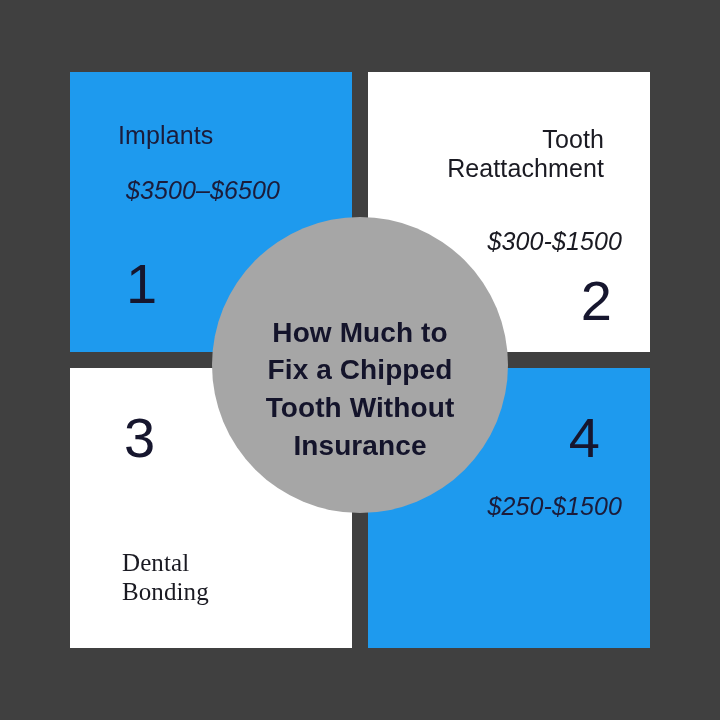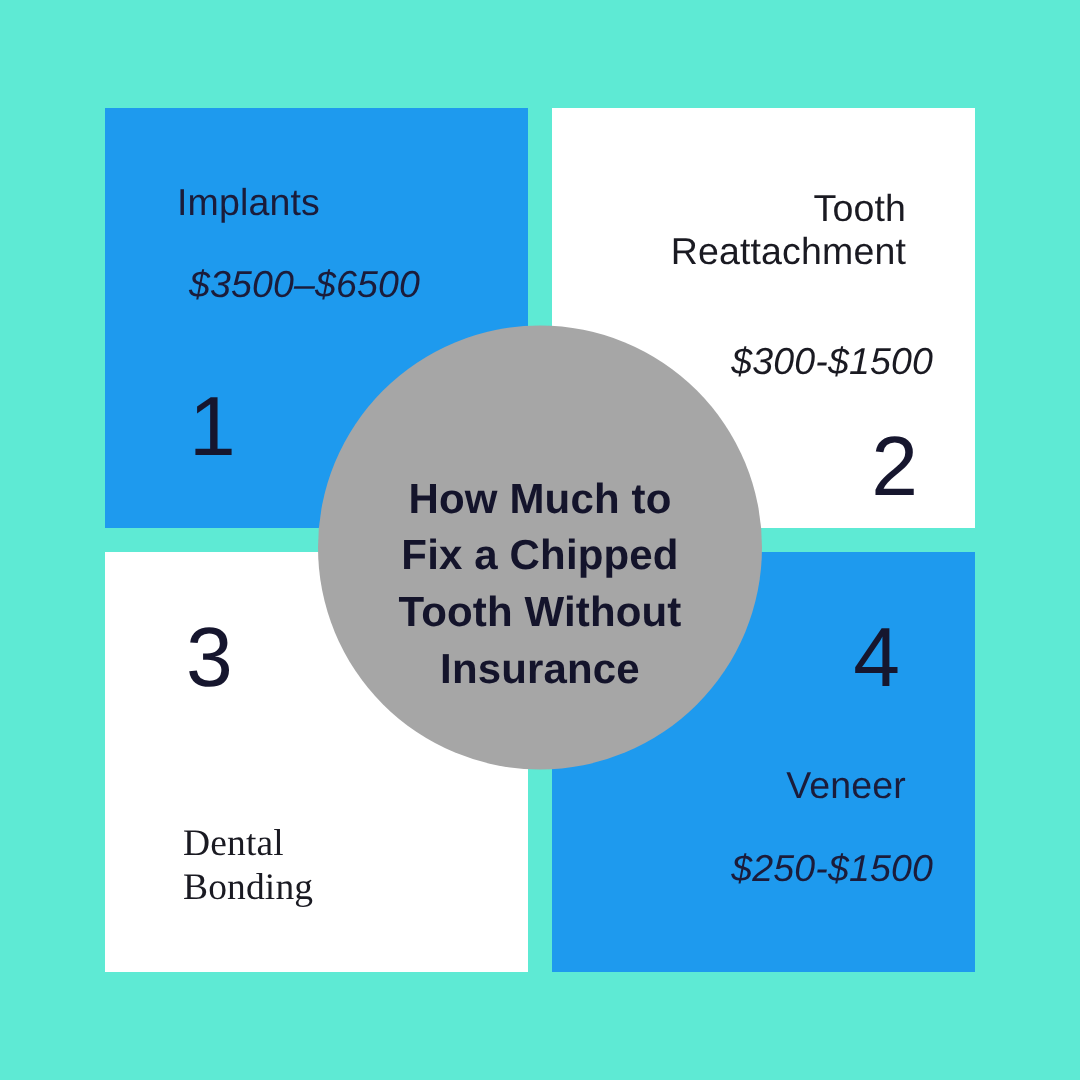--- a/index.html
+++ b/index.html
@@ -12,21 +12,21 @@
     width: 720px;
     height: 720px;
     overflow: hidden;
     font-family: "Liberation Sans", sans-serif;
   }
 
   #infographic {
     position: relative;
     width: 720px;
     height: 720px;
-    background: #5eead4;
+    background: #404040;
   }
 
   
   .grid {
     position: absolute;
     left: 70px;
     top: 72px;
     width: 580px;
     height: 576px;
   }
@@ -79,21 +79,21 @@
   }
 
   
   .quad-1 { align-items: flex-start; text-align: left; }
   .quad-1 .label   { margin: 23px 0 0 20px; }
   .quad-1 .price   { margin: 26px 0 0 28px; }
   .quad-1 .numeral { margin: auto 0 14px 28px; }
 
   .quad-2 { align-items: flex-end; text-align: right; }
   .quad-2 .label   { margin: 27px 18px 0 0; }
-  .quad-2 .price   { margin: 27px 0 10px 0; }
+  .quad-2 .price   { margin: 27px 0 0 0; }
   .quad-2 .numeral { margin: auto 10px 16px 0; }
 
   .quad-3 { align-items: flex-start; text-align: left; }
   .quad-3 .numeral { margin: 16px 0 0 26px; }
   .quad-3 .label   { margin: auto 0 16px 24px; font-family: Liberation Serif, serif; }
   .quad-3 .price   { margin: 26px 0 24px 24px; }
 
   .quad-4 { align-items: flex-end; text-align: right; }
   .quad-4 .numeral { margin: 16px 22px 0 0; }
   .quad-4 .label   { margin: auto 18px 0 0; }
@@ -146,21 +146,20 @@
     </div>
 
     <div class="quad white quad-3">
       <div class="numeral">3</div>
       <div class="label">Dental
 Bonding</div>
     </div>
 
     <div class="quad blue quad-4">
       <div class="numeral">4</div>
-      <div class="label">Veneer</div>
       <div class="price">$250-$1500</div>
     </div>
 
   </div>
 
   <div class="center-circle">
     <div class="center-title">How Much to
 Fix a Chipped
 Tooth Without
 Insurance</div>

